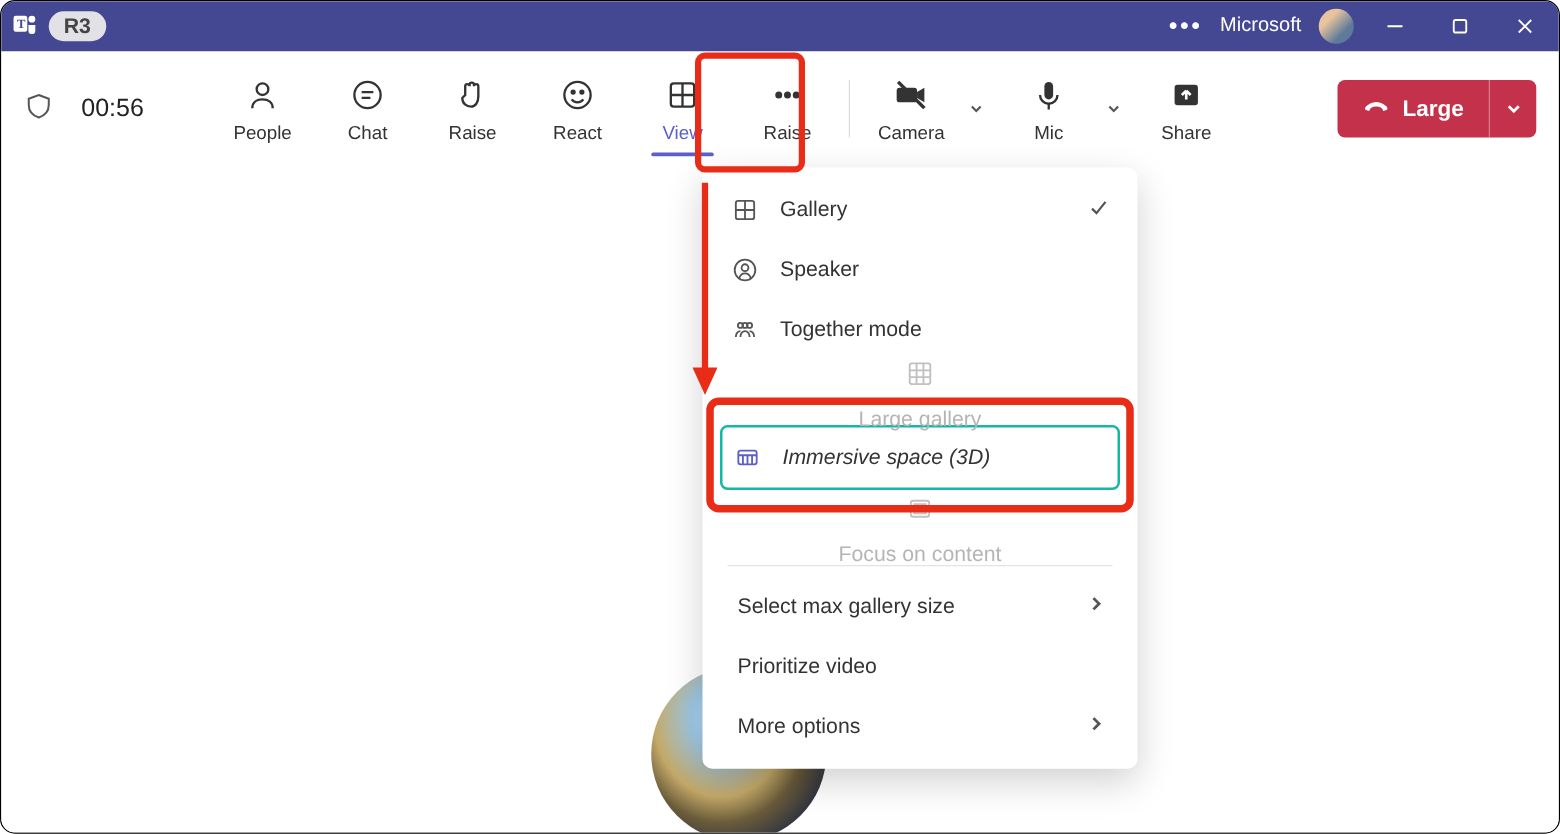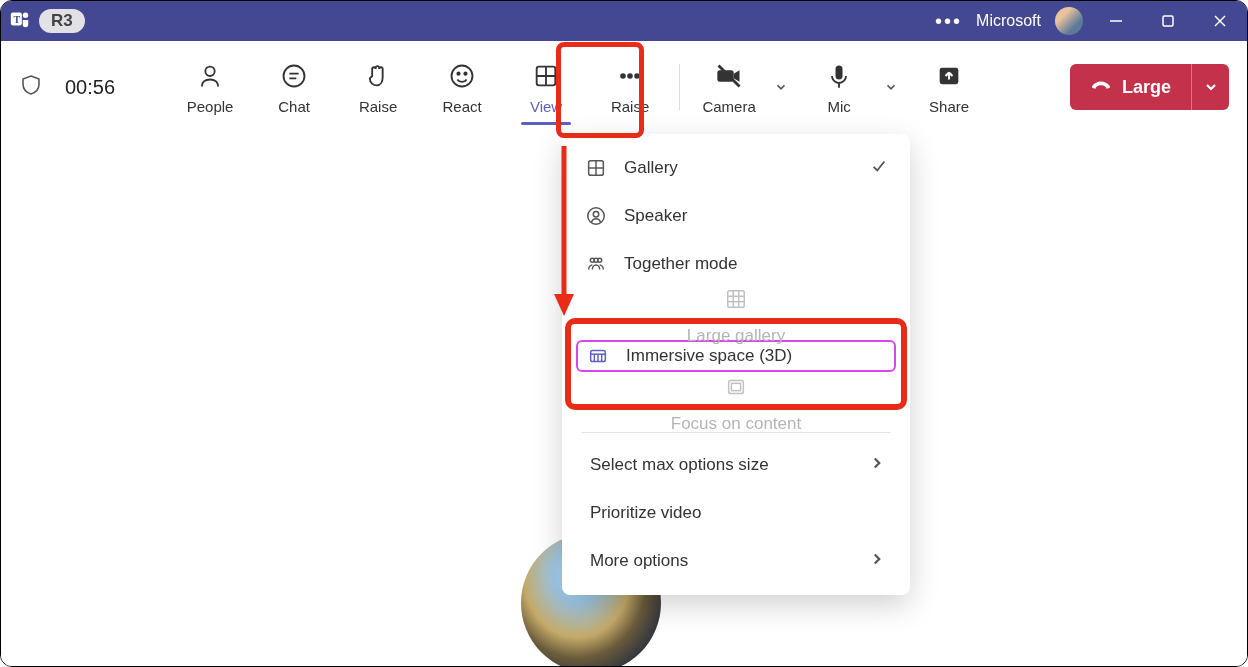--- a/index.html
+++ b/index.html
@@ -151,22 +151,23 @@
   height: 48px; padding: 0 22px;
   color:#333; font-size: 17px;
 }
 .menu-item.checked .check { margin-left:auto; }
 .menu-item.disabled { color:#b5b5b5;flex-direction:column; }
 .menu-item .micon { width:24px; display:flex; align-items:center; justify-content:center;}
 .menu-item .micon svg { width:22px; height:22px; stroke:#555; fill:none; stroke-width:1.6; }
 .menu-item.disabled .micon svg { stroke:#c0c0c0; }
 .menu-item .immersive-icon svg { stroke:#5b5fc7; fill:none;}
 .menu-item.boxed {
-  border: 2px solid #d946ef; border-radius:6px; margin: 4px 14px; height: 32px;
+  border: 2px solid #14b8a6; border-radius:6px; margin: 4px 14px; height: 52px;
   padding: 0 8px;
+  font-style: italic;
 }
 .menu .sep { height:1px; background:#e3e3e3; margin: 8px 20px; }
 .menu-sub {
   display:flex; align-items:center; height:48px; padding: 0 24px 0 28px;
   color:#333; font-size:17px;
 }
 .menu-sub .chev { margin-left:auto; }
 .menu-sub .chev svg, .check svg { width:18px; height:18px; stroke:#555; fill:none; stroke-width:2;}
 
 
@@ -429,21 +430,21 @@
     <span class="micon">
       <svg viewBox="0 0 24 24">
           <rect x="4" y="5" width="16" height="14" rx="2"></rect>
           <rect x="7" y="8" width="10" height="8"></rect>
         </svg>
     </span>
     <span>Focus on content</span>
   </div>
   <div class="sep"></div>
   <div class="menu-sub">
-    <span>Select max options size</span>
+    <span>Select max gallery size</span>
     <span class="chev">
       <svg viewBox="0 0 16 16">
           <polyline points="6,4 10,8 6,12"></polyline>
         </svg>
     </span>
   </div>
   <div class="menu-sub">
     <span>Prioritize video</span>
   </div>
   <div class="menu-sub">

